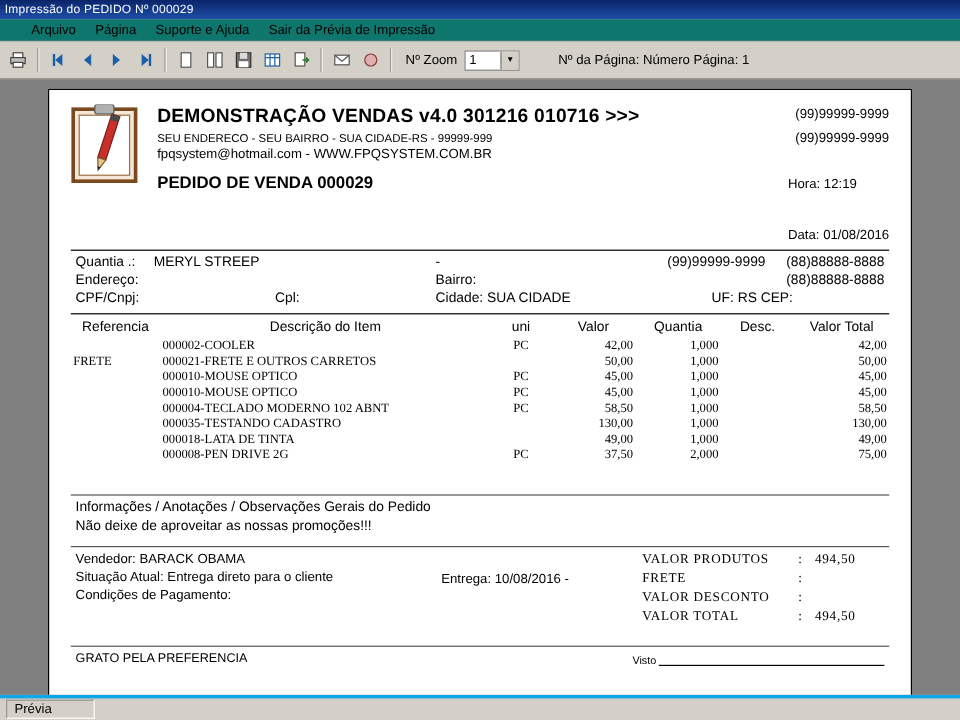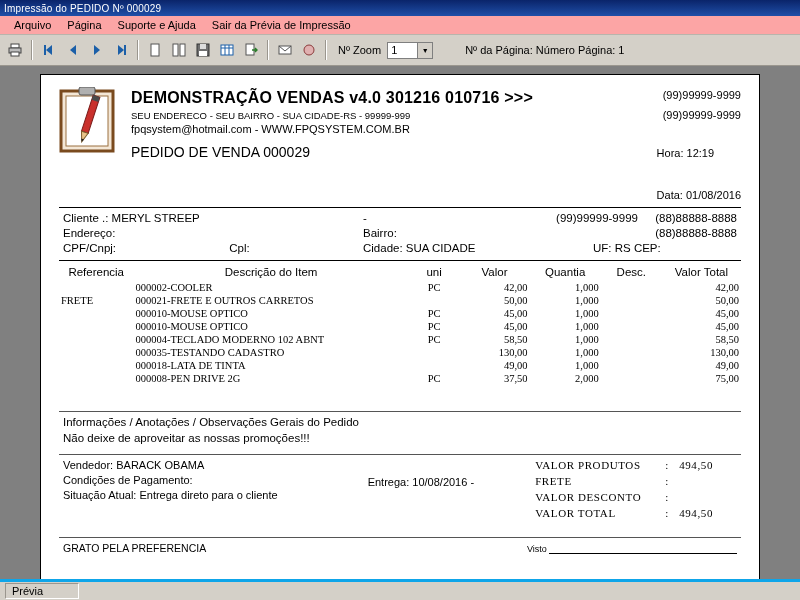--- a/index.html
+++ b/index.html
@@ -30,25 +30,25 @@
     color: #fff;
     font-size: 10px;
     display: flex;
     align-items: center;
     padding-left: 4px;
     letter-spacing: 0.2px;
   }
   
   .menubar {
     height: 18px;
-    background: #fca5a5;
+    background: #0f766e;
     display: flex;
     align-items: center;
     border-bottom: 1px solid #b8b4ac;
-    padding-left: 6px;
+    padding-left: 18px;
   }
   .menubar .menu-item {
     padding: 2px 8px;
     font-size: 11px;
     color: #000;
     white-space: nowrap;
   }
   
   .toolbar {
     height: 30px;
@@ -174,21 +174,21 @@
     font-size: 11px;
   }
   .head-right div { margin-bottom: 8px; }
   .order-row {
     display: flex;
     align-items: baseline;
     margin-top: 9px;
   }
   .order-title {
     font-size: 14px;
-    font-weight: normal;
+    font-weight: bold;
     flex: 1;
   }
   .order-meta {
     font-size: 11px;
     display: flex;
     gap: 30px;
     flex-direction: column;
   }
   hr.rule {
     border: 0;
@@ -442,22 +442,22 @@
             </div>
           </div>
         </div>
       </div>
 
       <hr class="rule">
 
       <div class="cust">
         <div class="cust-line">
           <span class="c1">
-            <span>Cliente   .:</span>
-            <span style="margin-left:0">MERYL STREEP</span>
+            <span>Quantia   .:</span>
+            <span style="margin-left:12px">MERYL STREEP</span>
           </span>
           <span class="c2">-</span>
           <span class="c3">
             <span>(99)99999-9999</span>
             <span style="margin-left:14px">(88)88888-8888</span>
           </span>
         </div>
         <div class="cust-line">
           <span class="c1">Endereço:</span>
           <span class="c2">Bairro:</span>
@@ -568,22 +568,22 @@
       <div class="notes">
         <div class="n1">Informações / Anotações / Observações Gerais do Pedido</div>
         <div>Não deixe de aproveitar as nossas promoções!!!</div>
       </div>
 
       <hr class="rule-thin" style="margin-top:10px">
 
       <div class="foot">
         <div class="foot-left">
           <div>Vendedor: BARACK OBAMA</div>
+          <div>Situação Atual: Entrega direto para o cliente</div>
           <div>Condições de Pagamento:</div>
-          <div>Situação Atual: Entrega direto para o cliente</div>
         </div>
         <div class="foot-mid">
           <div style="margin-top:17px">Entrega: 10/08/2016 -</div>
         </div>
         <div class="totals" id="totals-box">
             <div class="tot-row">
               <span class="tot-label">VALOR PRODUTOS</span>
               <span class="tot-colon">:</span>
               <span class="tot-value">494,50</span>
             </div>

